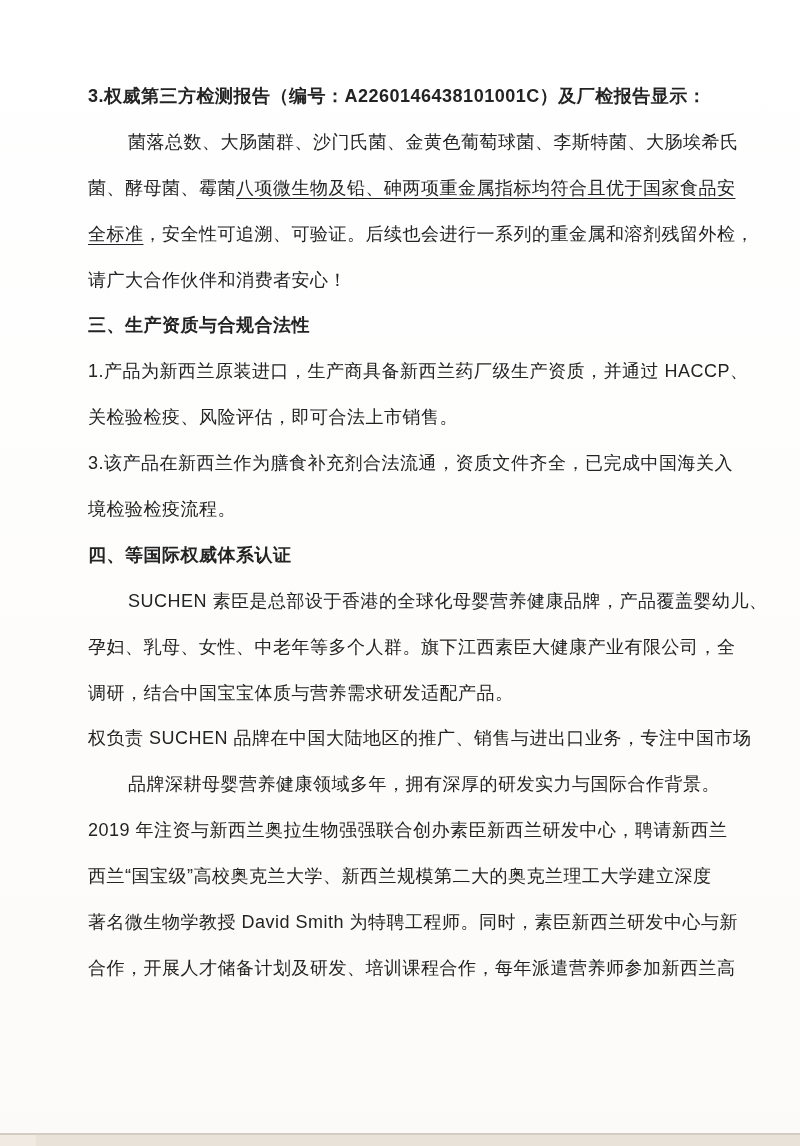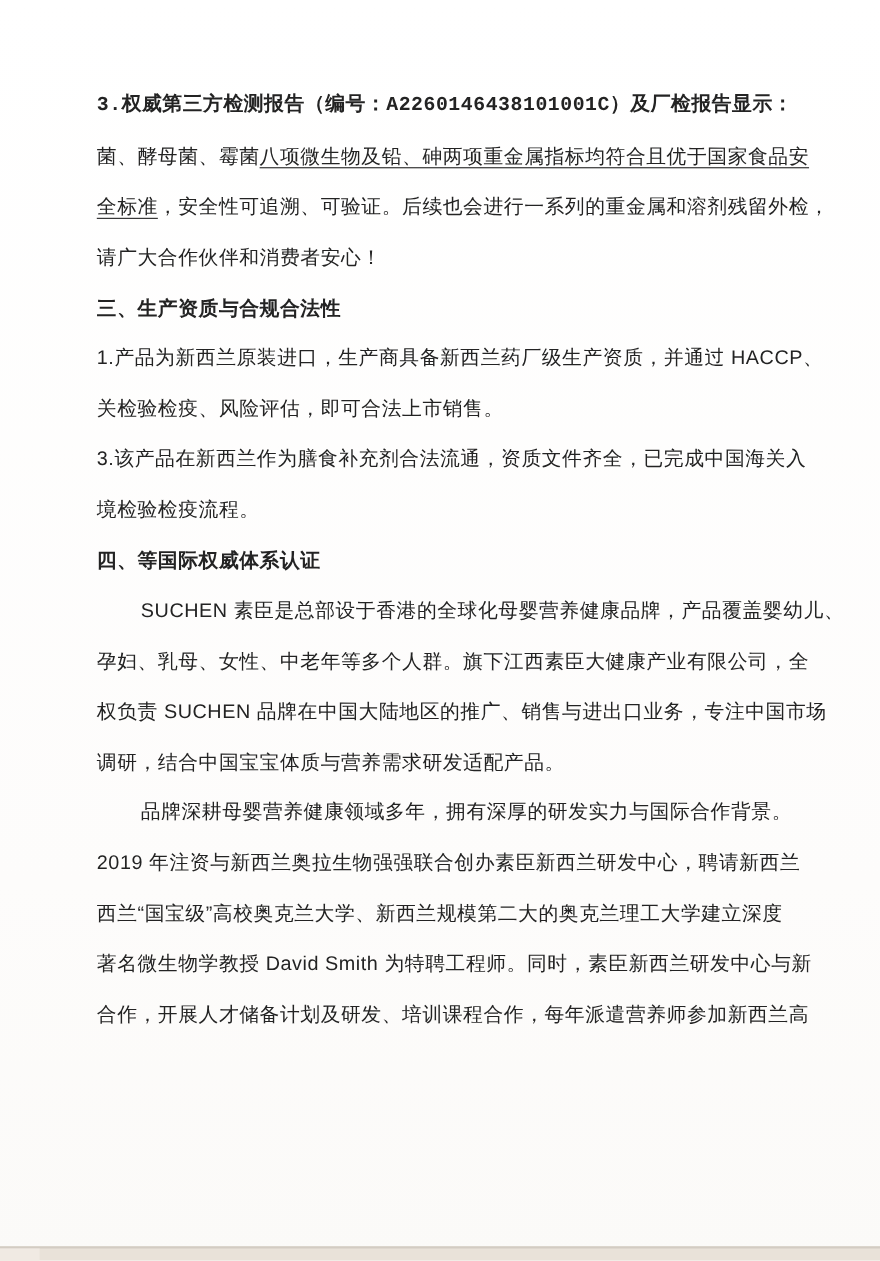--- a/index.html
+++ b/index.html
@@ -53,34 +53,35 @@
     position: absolute;
     left: 0; top: 0;
     width: 36px; height: 100%;
   }
 </style>
 </head>
 <body style="background: rgb(253, 253, 253);">
 
 <div class="page">
   <div class="content" id="content">
-      <div class="line bold" style="color: rgb(35, 35, 35); font-family: Liberation Mono, monospace;"><span>3.权威第三方检测报告（编号：A2260146438101001C）及厂检报告显示：</span></div>
+      <div class="line bold" style="color: rgb(35, 35, 35);"><span>3.权威第三方检测报告（编号：A2260146438101001C）及厂检报告显示：</span></div>
+      <div class="line indent" style="color: rgb(35, 35, 35);"><span>菌落总数、大肠菌群、沙门氏菌、金黄色葡萄球菌、李斯特菌、大肠埃希氏</span></div>
       <div class="line" style="color: rgb(35, 35, 35);"><span>菌、酵母菌、霉菌</span><span class="u">八项微生物及铅、砷两项重金属指标均符合且优于国家食品安</span></div>
       <div class="line" style="color: rgb(35, 35, 35);"><span class="u">全标准</span><span>，安全性可追溯、可验证。后续也会进行一系列的重金属和溶剂残留外检，</span></div>
       <div class="line" style="color: rgb(35, 35, 35);"><span>请广大合作伙伴和消费者安心！</span></div>
       <div class="line bold" style="color: rgb(35, 35, 35);"><span>三、生产资质与合规合法性</span></div>
       <div class="line" style="color: rgb(35, 35, 35);"><span>1.产品为新西兰原装进口，生产商具备新西兰药厂级生产资质，并通过 HACCP、</span></div>
       <div class="line" style="color: rgb(35, 35, 35);"><span>关检验检疫、风险评估，即可合法上市销售。</span></div>
       <div class="line" style="color: rgb(35, 35, 35);"><span>3.该产品在新西兰作为膳食补充剂合法流通，资质文件齐全，已完成中国海关入</span></div>
       <div class="line" style="color: rgb(35, 35, 35);"><span>境检验检疫流程。</span></div>
       <div class="line bold" style="color: rgb(35, 35, 35);"><span>四、等国际权威体系认证</span></div>
       <div class="line indent" style="color: rgb(35, 35, 35);"><span>SUCHEN 素臣是总部设于香港的全球化母婴营养健康品牌，产品覆盖婴幼儿、</span></div>
       <div class="line" style="color: rgb(35, 35, 35);"><span>孕妇、乳母、女性、中老年等多个人群。旗下江西素臣大健康产业有限公司，全</span></div>
+      <div class="line" style="color: rgb(35, 35, 35);"><span>调研，结合中国宝宝体质与营养需求研发适配产品。</span></div>
       <div class="line" style="color: rgb(35, 35, 35);"><span>权负责 SUCHEN 品牌在中国大陆地区的推广、销售与进出口业务，专注中国市场</span></div>
-      <div class="line" style="color: rgb(35, 35, 35);"><span>调研，结合中国宝宝体质与营养需求研发适配产品。</span></div>
       <div class="line indent" style="color: rgb(35, 35, 35);"><span>品牌深耕母婴营养健康领域多年，拥有深厚的研发实力与国际合作背景。</span></div>
       <div class="line" style="color: rgb(35, 35, 35); text-align: right;"><span>2019 年注资与新西兰奥拉生物强强联合创办素臣新西兰研发中心，聘请新西兰</span></div>
       <div class="line" style="color: rgb(35, 35, 35);"><span>西兰“国宝级”高校奥克兰大学、新西兰规模第二大的奥克兰理工大学建立深度</span></div>
       <div class="line" style="color: rgb(35, 35, 35);"><span>著名微生物学教授 David Smith 为特聘工程师。同时，素臣新西兰研发中心与新</span></div>
       <div class="line" style="color: rgb(35, 35, 35);"><span>合作，开展人才储备计划及研发、培训课程合作，每年派遣营养师参加新西兰高</span></div>
     </div>
   <div class="footer-strip" id="footer-strip" style="background: rgb(233, 226, 217); border-top-color: rgb(211, 204, 195);">
     <div class="footer-strip-left" id="footer-strip-left" style="background: rgb(240, 234, 227);"></div>
   </div>
 </div>

